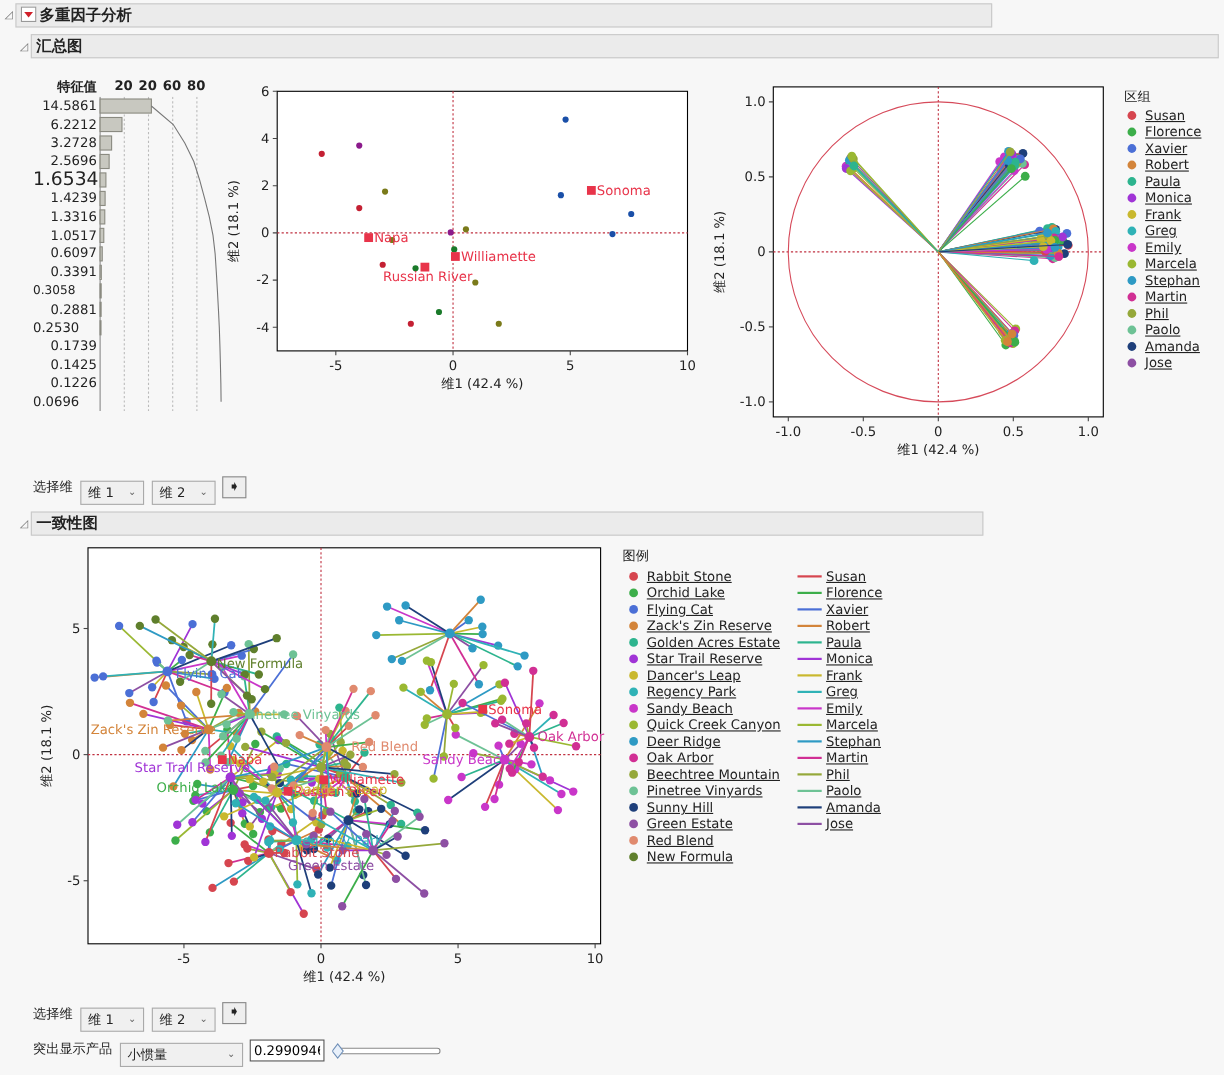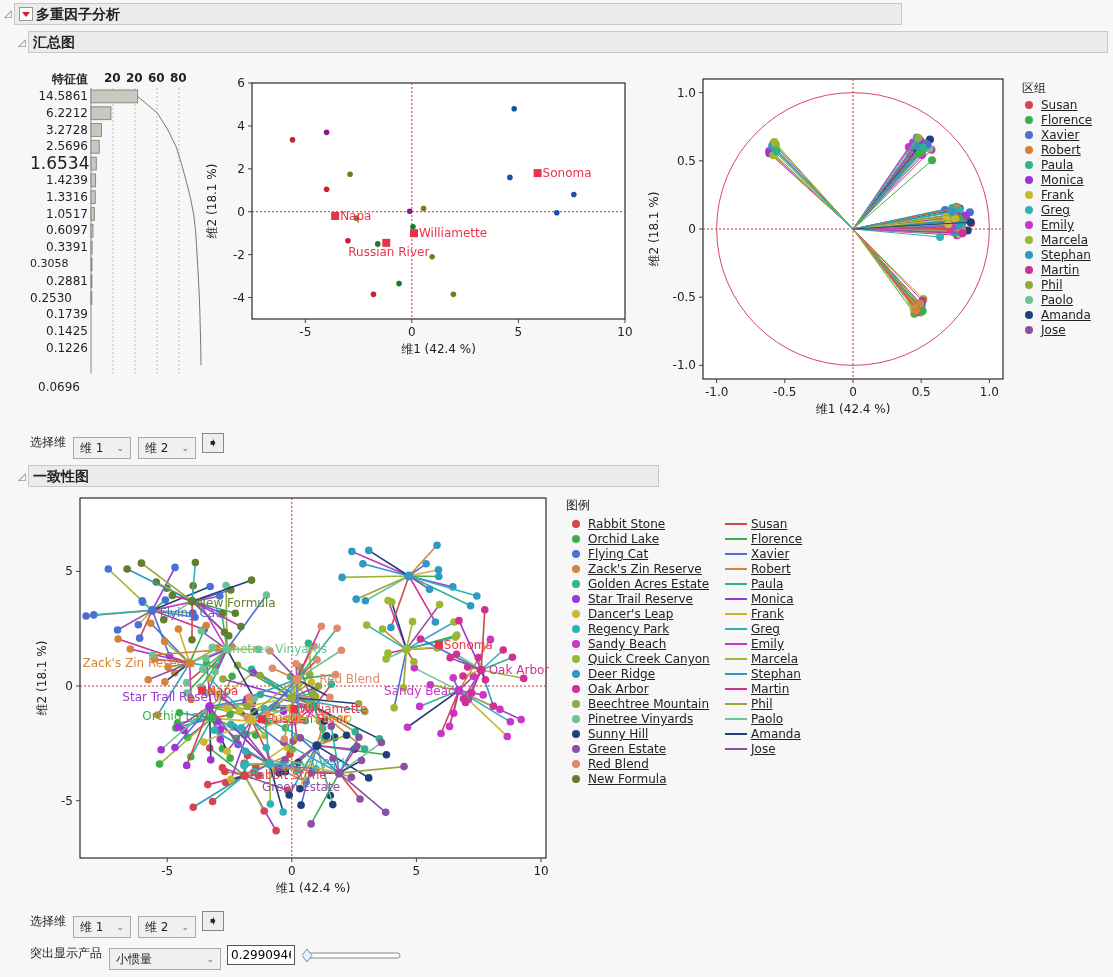--- a/index.html
+++ b/index.html
@@ -48,21 +48,21 @@
     <div style="height: 16.8px; line-height: 16.8px; text-align: right; font-size: 12px;">1.3316</div>
     <div style="height: 16.8px; line-height: 16.8px; text-align: right; font-size: 12px;">1.0517</div>
     <div style="height: 16.8px; line-height: 16.8px; text-align: right; font-size: 12px;">0.6097</div>
     <div style="height: 16.8px; line-height: 16.8px; text-align: right; font-size: 12px;">0.3391</div>
     <div style="height: 16.8px; line-height: 16.8px; font-size: 11px;">0.3058</div>
     <div style="height: 16.8px; line-height: 16.8px; text-align: right; font-size: 12px;">0.2881</div>
     <div style="height: 16.8px; line-height: 16.8px; text-align: left; font-size: 12px;">0.2530</div>
     <div style="height: 16.8px; line-height: 16.8px; text-align: right; font-size: 12px;">0.1739</div>
     <div style="height: 16.8px; line-height: 16.8px; text-align: right; font-size: 12px;">0.1425</div>
     <div style="height: 16.8px; line-height: 16.8px; text-align: right; font-size: 12px;">0.1226</div>
-    <div style="height: 16.8px; line-height: 16.8px; text-align: center; font-size: 12px; margin-top: 22px;">0.0696</div>
+    <div style="height: 16.8px; line-height: 16.8px; text-align: left; font-size: 12px;">0.0696</div>
   </div>
 <svg id="eigen-svg" class="abs" style="left:90px;top:88px;" width="115" height="290">
     <line x1="23" y1="0" x2="23" y2="285.6" stroke="#bbb" stroke-dasharray="2,2"></line>
     <line x1="45" y1="0" x2="45" y2="285.6" stroke="#bbb" stroke-dasharray="2,2"></line>
     <line x1="67" y1="0" x2="67" y2="285.6" stroke="#bbb" stroke-dasharray="2,2"></line>
     <line x1="89" y1="0" x2="89" y2="285.6" stroke="#bbb" stroke-dasharray="2,2"></line>
     <line x1="1" y1="0" x2="1" y2="285.6" stroke="#888"></line>
     <rect x="1" y="2" width="46.62181167295277" height="12.8" fill="#c8c8c0" stroke="#8a8a80"></rect>
     <rect x="1" y="18.8" width="19.884932557693546" height="12.8" fill="#c8c8c0" stroke="#8a8a80"></rect>
     <rect x="1" y="35.6" width="10.460909032794225" height="12.8" fill="#c8c8c0" stroke="#8a8a80"></rect>
@@ -457,21 +457,21 @@
     <div class="row"><span class="dot" style="background:#1e3f7a"></span><span>Amanda</span></div>
     <div class="row"><span class="dot" style="background:#8d4fa3"></span><span>Jose</span></div>
   </div>
 
 <div class="abs" style="left:30px;top:434px;">选择维</div>
 <div class="sel" style="left:73px;top:437px;width:58px;"><span>维 1</span><span class="chev">⌄</span></div>
 <div class="sel" style="left:138px;top:437px;width:58px;"><span>维 2</span><span class="chev">⌄</span></div>
 <div class="arrowbtn" style="left:202px;top:433px;"><span>➧</span></div>
 
 <span class="tri" style="left:18px;top:471px;">◿</span>
-<div class="hdr" style="left:28px;top:465px;width:631px;">
+<div class="hdr" style="left:28px;top:465px;width:866px;">
   <span>一致性图</span>
 </div>
 
 <svg id="cons-svg" class="abs" style="left:30px;top:490px;" width="530" height="410">
     <rect x="50" y="8" width="466" height="360" fill="#fff" stroke="#000" stroke-width="1"></rect>
     <line x1="261.81818181818187" y1="8" x2="261.81818181818187" y2="368" stroke="#c03040" stroke-dasharray="2,2"></line>
     <line x1="50" y1="196.02547770700636" x2="516" y2="196.02547770700636" stroke="#c03040" stroke-dasharray="2,2"></line>
     <line x1="137.2192513368984" y1="368" x2="137.2192513368984" y2="372" stroke="#444"></line>
     <text x="137.2192513368984" y="385" font-size="12" fill="#222" text-anchor="middle">-5</text>
     <line x1="261.81818181818187" y1="368" x2="261.81818181818187" y2="372" stroke="#444"></line>

